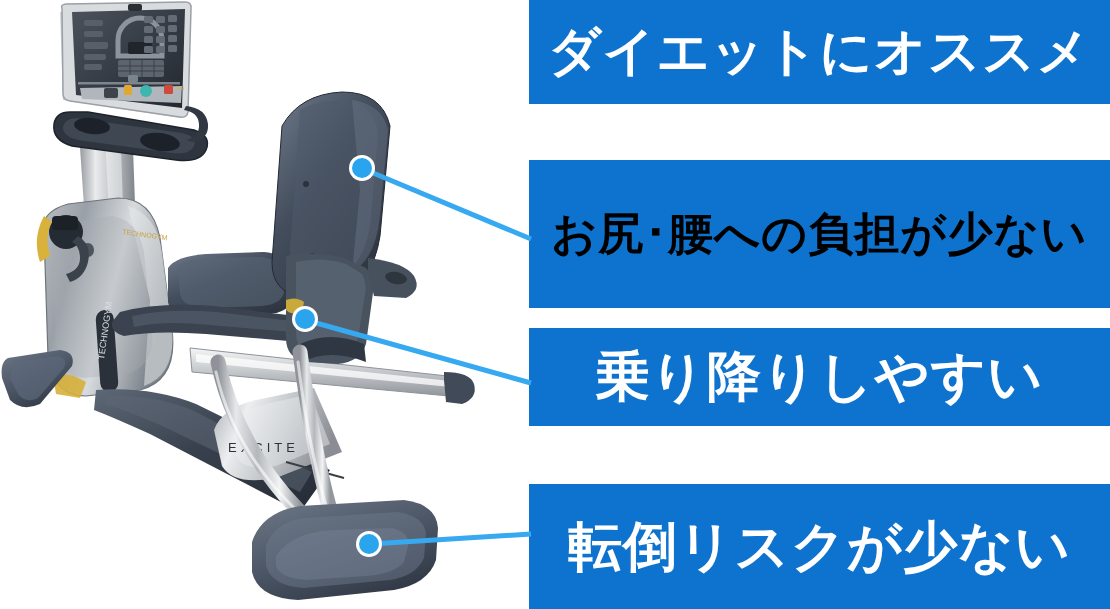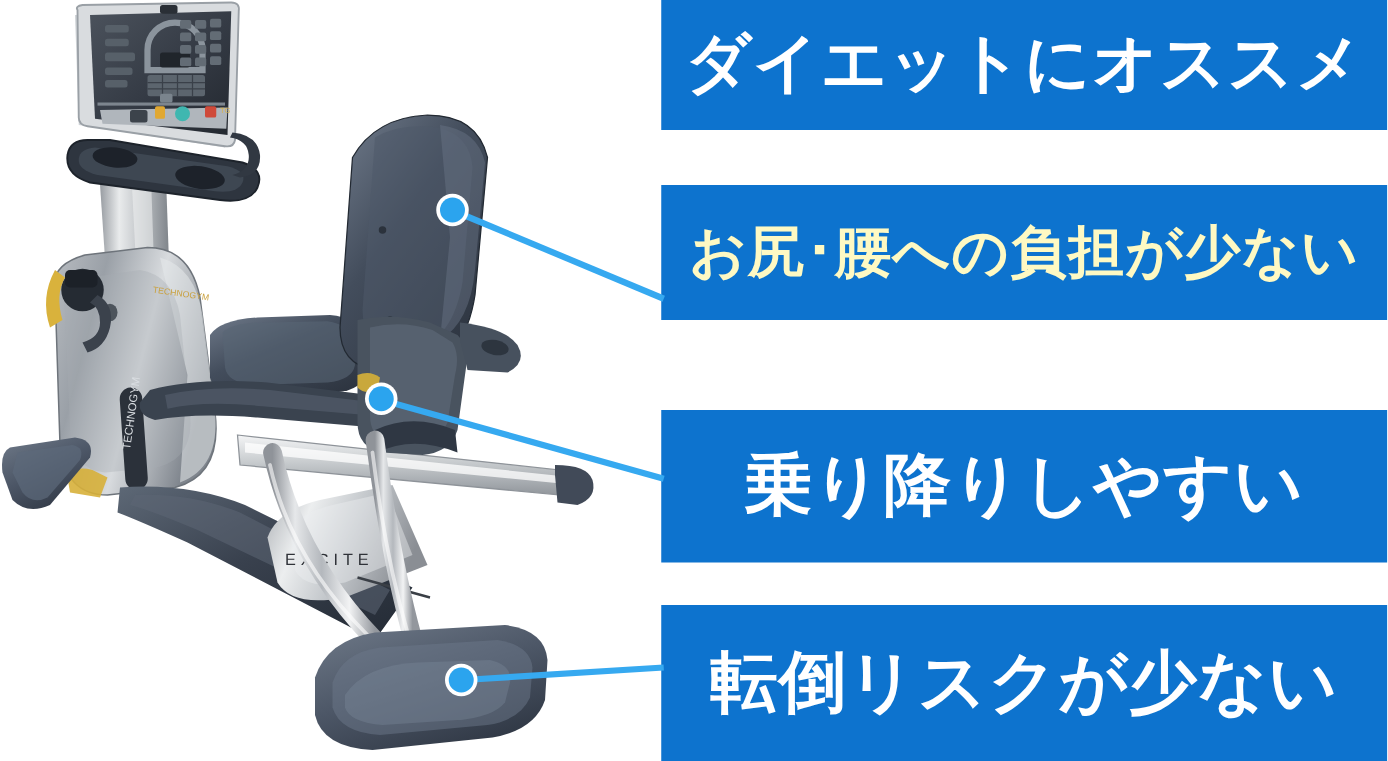--- a/index.html
+++ b/index.html
@@ -287,25 +287,25 @@
     <g>
       <circle cx="369" cy="544" r="13" fill="#ffffff"></circle>
       <circle cx="369" cy="544" r="10" fill="#2ba4ee"></circle>
     </g>
   </svg>
 
   <div class="callout" id="box0" style="background: rgb(13, 115, 206); left: 529px; top: 0px; width: 581px; height: 104px; color: rgb(255, 255, 255);">
     <span class="ctext" style="font-size: 52px;">ダイエットにオススメ</span>
   </div>
 
-  <div class="callout" id="box1" style="background: rgb(13, 115, 206); left: 529px; top: 148px; width: 581px; height: 108px; color: #fef9c3;">
+  <div class="callout" id="box1" style="background: rgb(13, 115, 206); left: 529px; top: 160px; width: 581px; height: 148px; color: #000000;">
     <span class="ctext" style="font-size: 45px;">お尻･腰への負担が少ない</span>
   </div>
 
-  <div class="callout" id="box2" style="background: rgb(13, 115, 206); left: 529px; top: 328px; width: 581px; height: 122px; color: rgb(255, 255, 255);">
+  <div class="callout" id="box2" style="background: rgb(13, 115, 206); left: 529px; top: 328px; width: 581px; height: 98px; color: rgb(255, 255, 255);">
     <span class="ctext" style="font-size: 54px;">乗り降りしやすい</span>
   </div>
 
   <div class="callout" id="box3" style="background: rgb(13, 115, 206); left: 529px; top: 484px; width: 581px; height: 125px; color: rgb(255, 255, 255);">
     <span class="ctext" style="font-size: 54px;">転倒リスクが少ない</span>
   </div>
 
 </div>
 
 </body></html>

